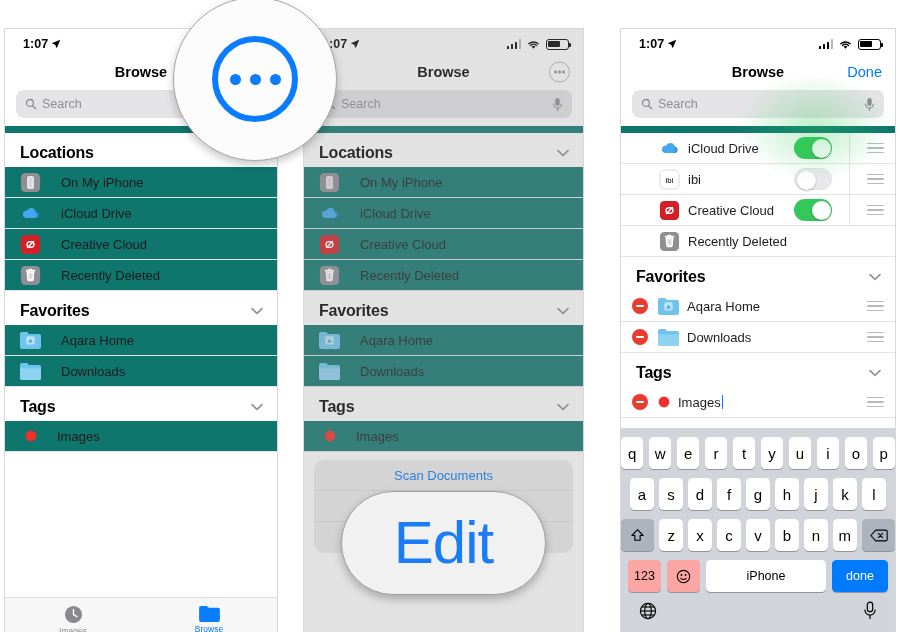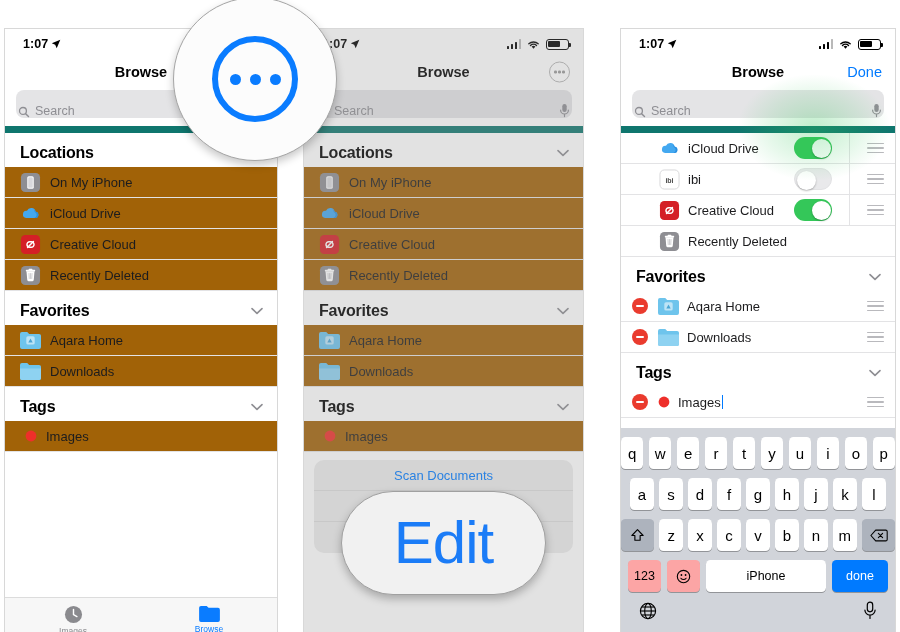--- a/index.html
+++ b/index.html
@@ -68,39 +68,39 @@
     border: 1.3px solid #b6b6b6; display:flex; align-items:center;
     justify-content:center; gap:1.6px; background: transparent;
   }
   .ellipsis-btn i { width:2.4px; height:2.4px; border-radius:50%; background:#9a9a9a; display:block;}
   .done-btn { font-size: 14.5px; color: #007aff; }
 
   
   .searchwrap { padding: 1px 11px 8px 11px; }
   .searchbar {
     height: 28px; background: #e4e4e6; border-radius: 8px;
-    display: flex; align-items: flex-end; padding: 0 2px; gap: 5px;
+    display: flex; align-items: center; padding: 0 9px; gap: 5px;
   }
   .searchbar .sicon { width: 12px; height: 12px; flex: 0 0 auto; }
   .searchbar .splace { font-size: 12.5px; color: #8e8e93; flex: 1; }
   .mic { width: 11px; height: 15px; flex: 0 0 auto; }
 
   
   .list { position: relative; }
   .sec-header {
     display:flex; align-items:center; justify-content:space-between;
     padding: 11px 14px 5px 15px;
   }
   .sec-title { font-size: 16px; font-weight: bold; color: #000; letter-spacing: -.2px;}
   .chev { color: #8e8e93; font-size: 11px; }
   .row {
-    display: flex; align-items: center; gap: 9px;
+    display: flex; align-items: center; gap: 20px;
     padding: 0 14px 0 15px; height: 31px;
     border-bottom: 1px solid #e3e3e5;
-    background: #a16207;
+    background: #0f766e;
   }
   .row-label { font-size: 13px; color: #1c1c1e; flex: 1; white-space: nowrap;}
   .row-icon { width: 21px; height: 21px; flex: 0 0 auto; }
   .topline { border-top: 7px solid #0f766e; }
 
   
   .tabbar {
     position: absolute; left: 0; right: 0; bottom: 0; height: 62px;
     background: #f7f7f7; border-top: 1px solid #dcdcdc;
     display: flex;

